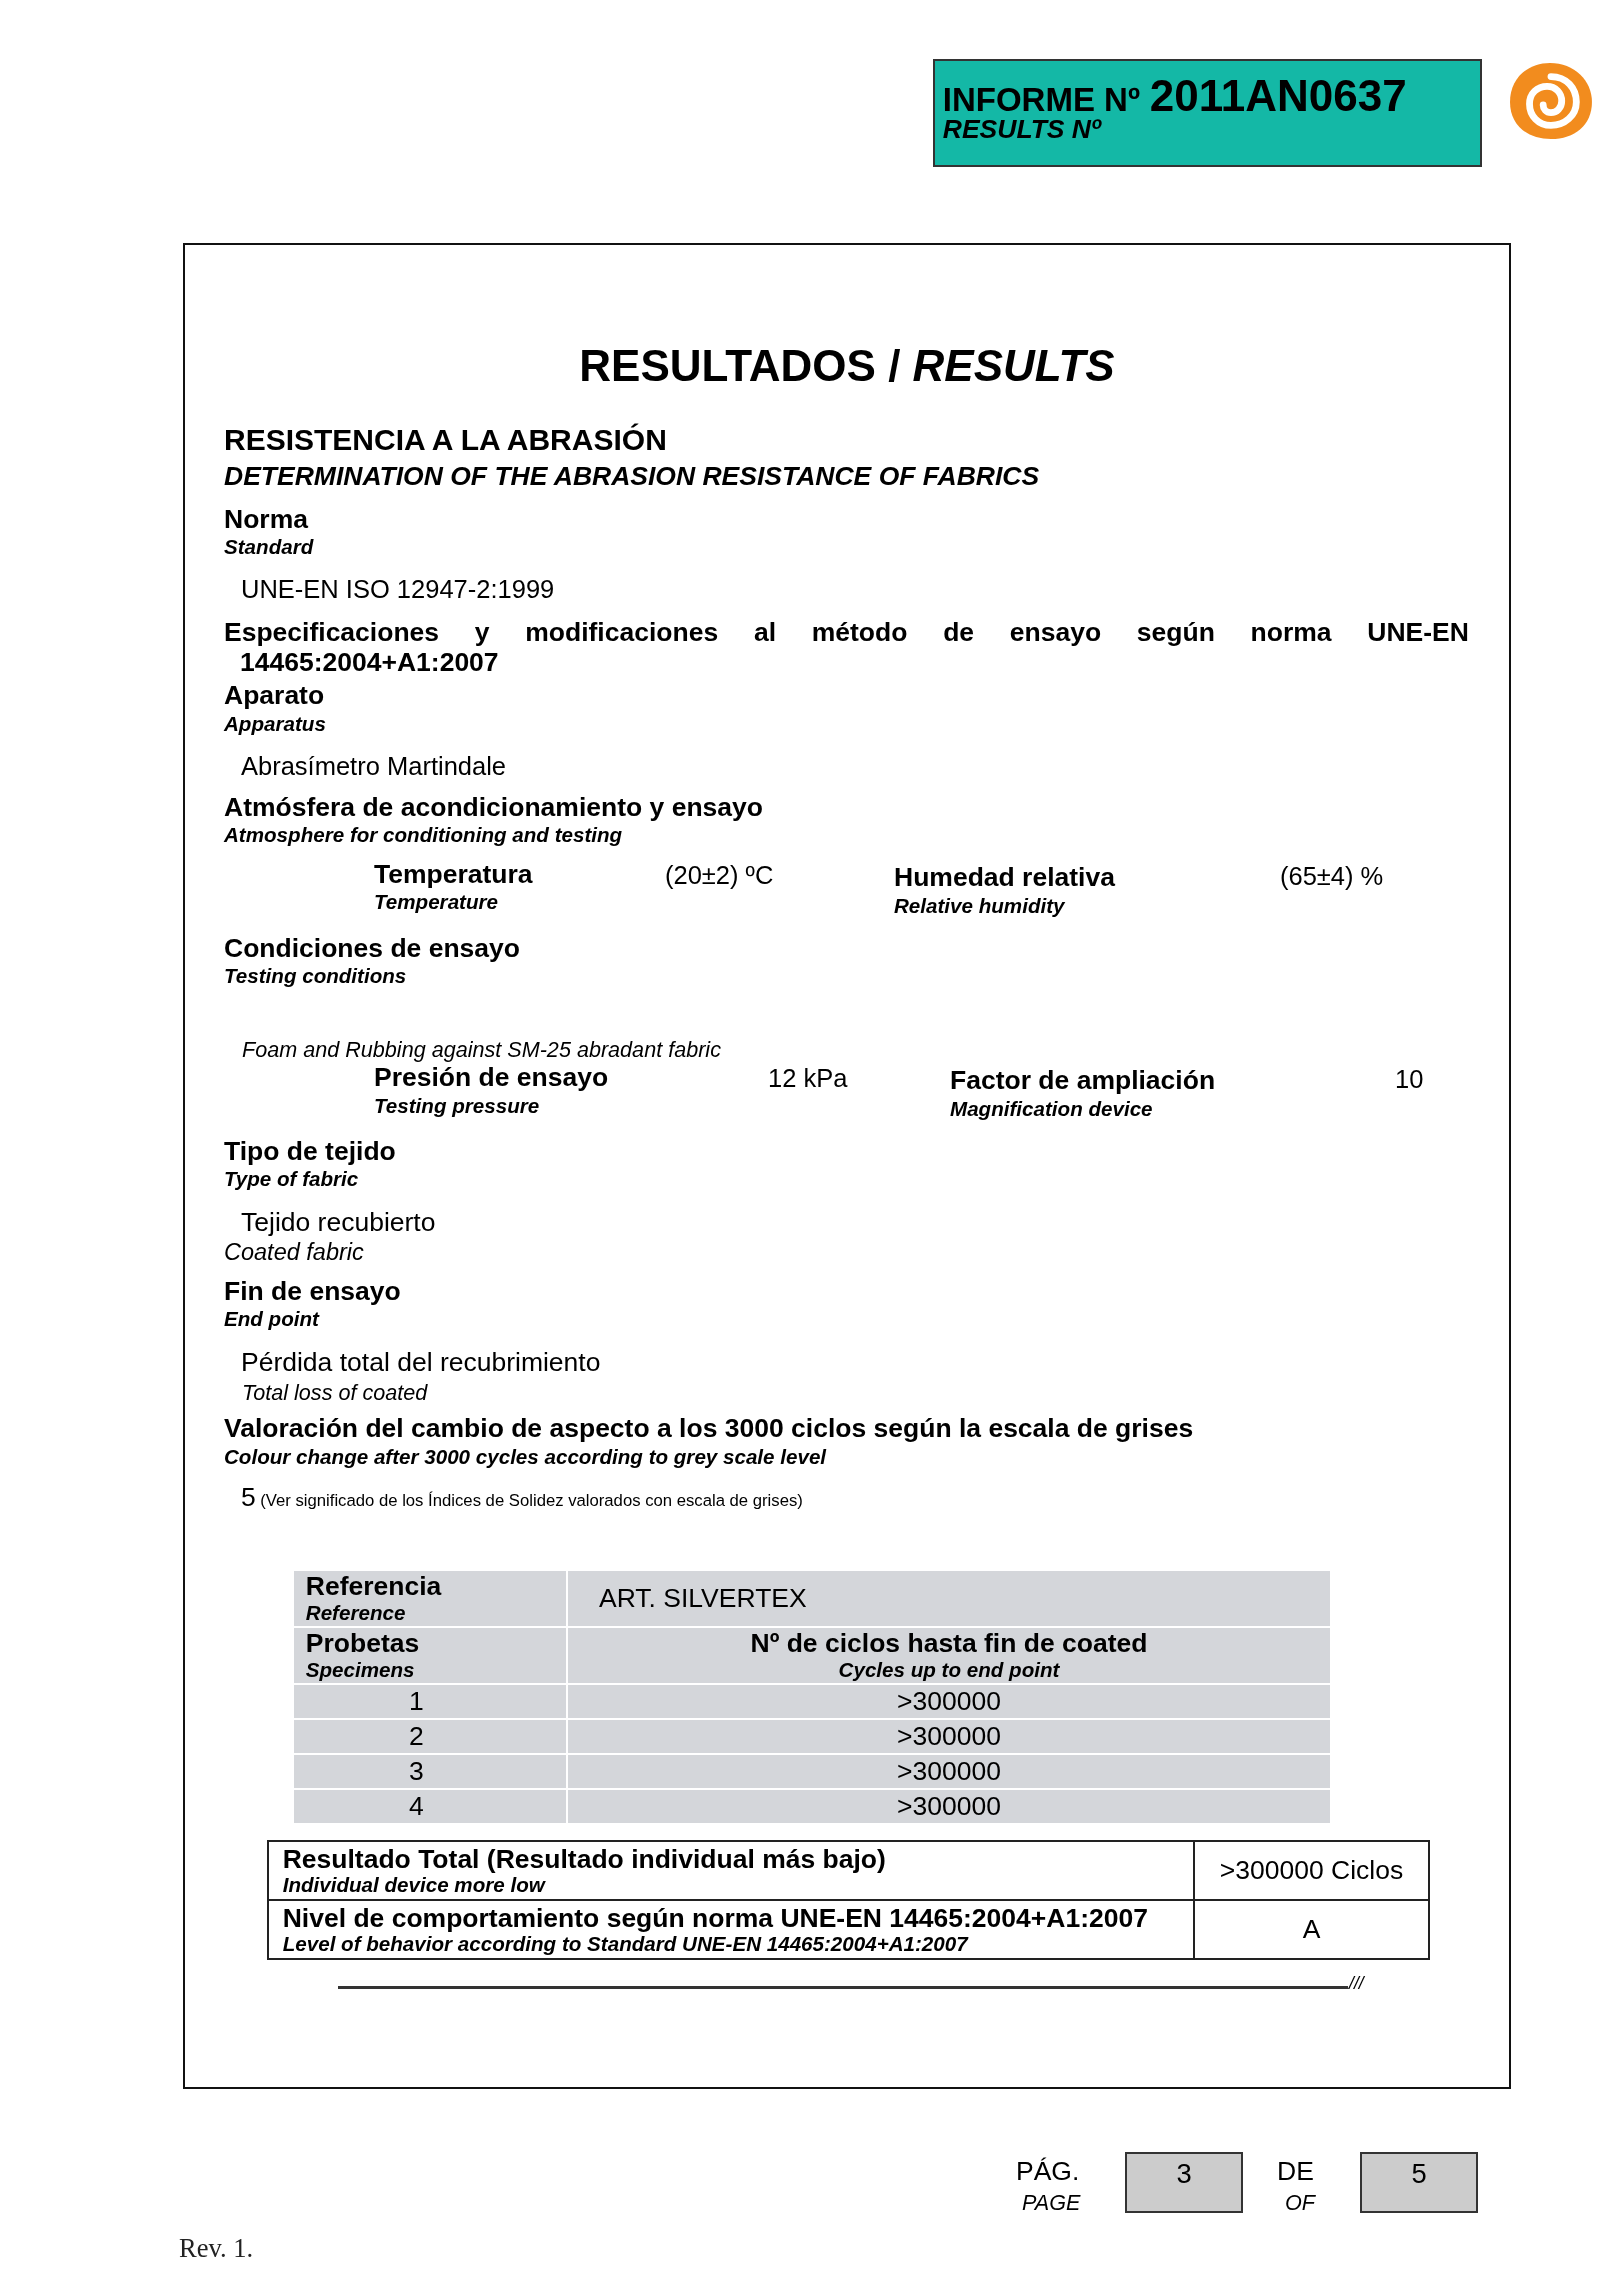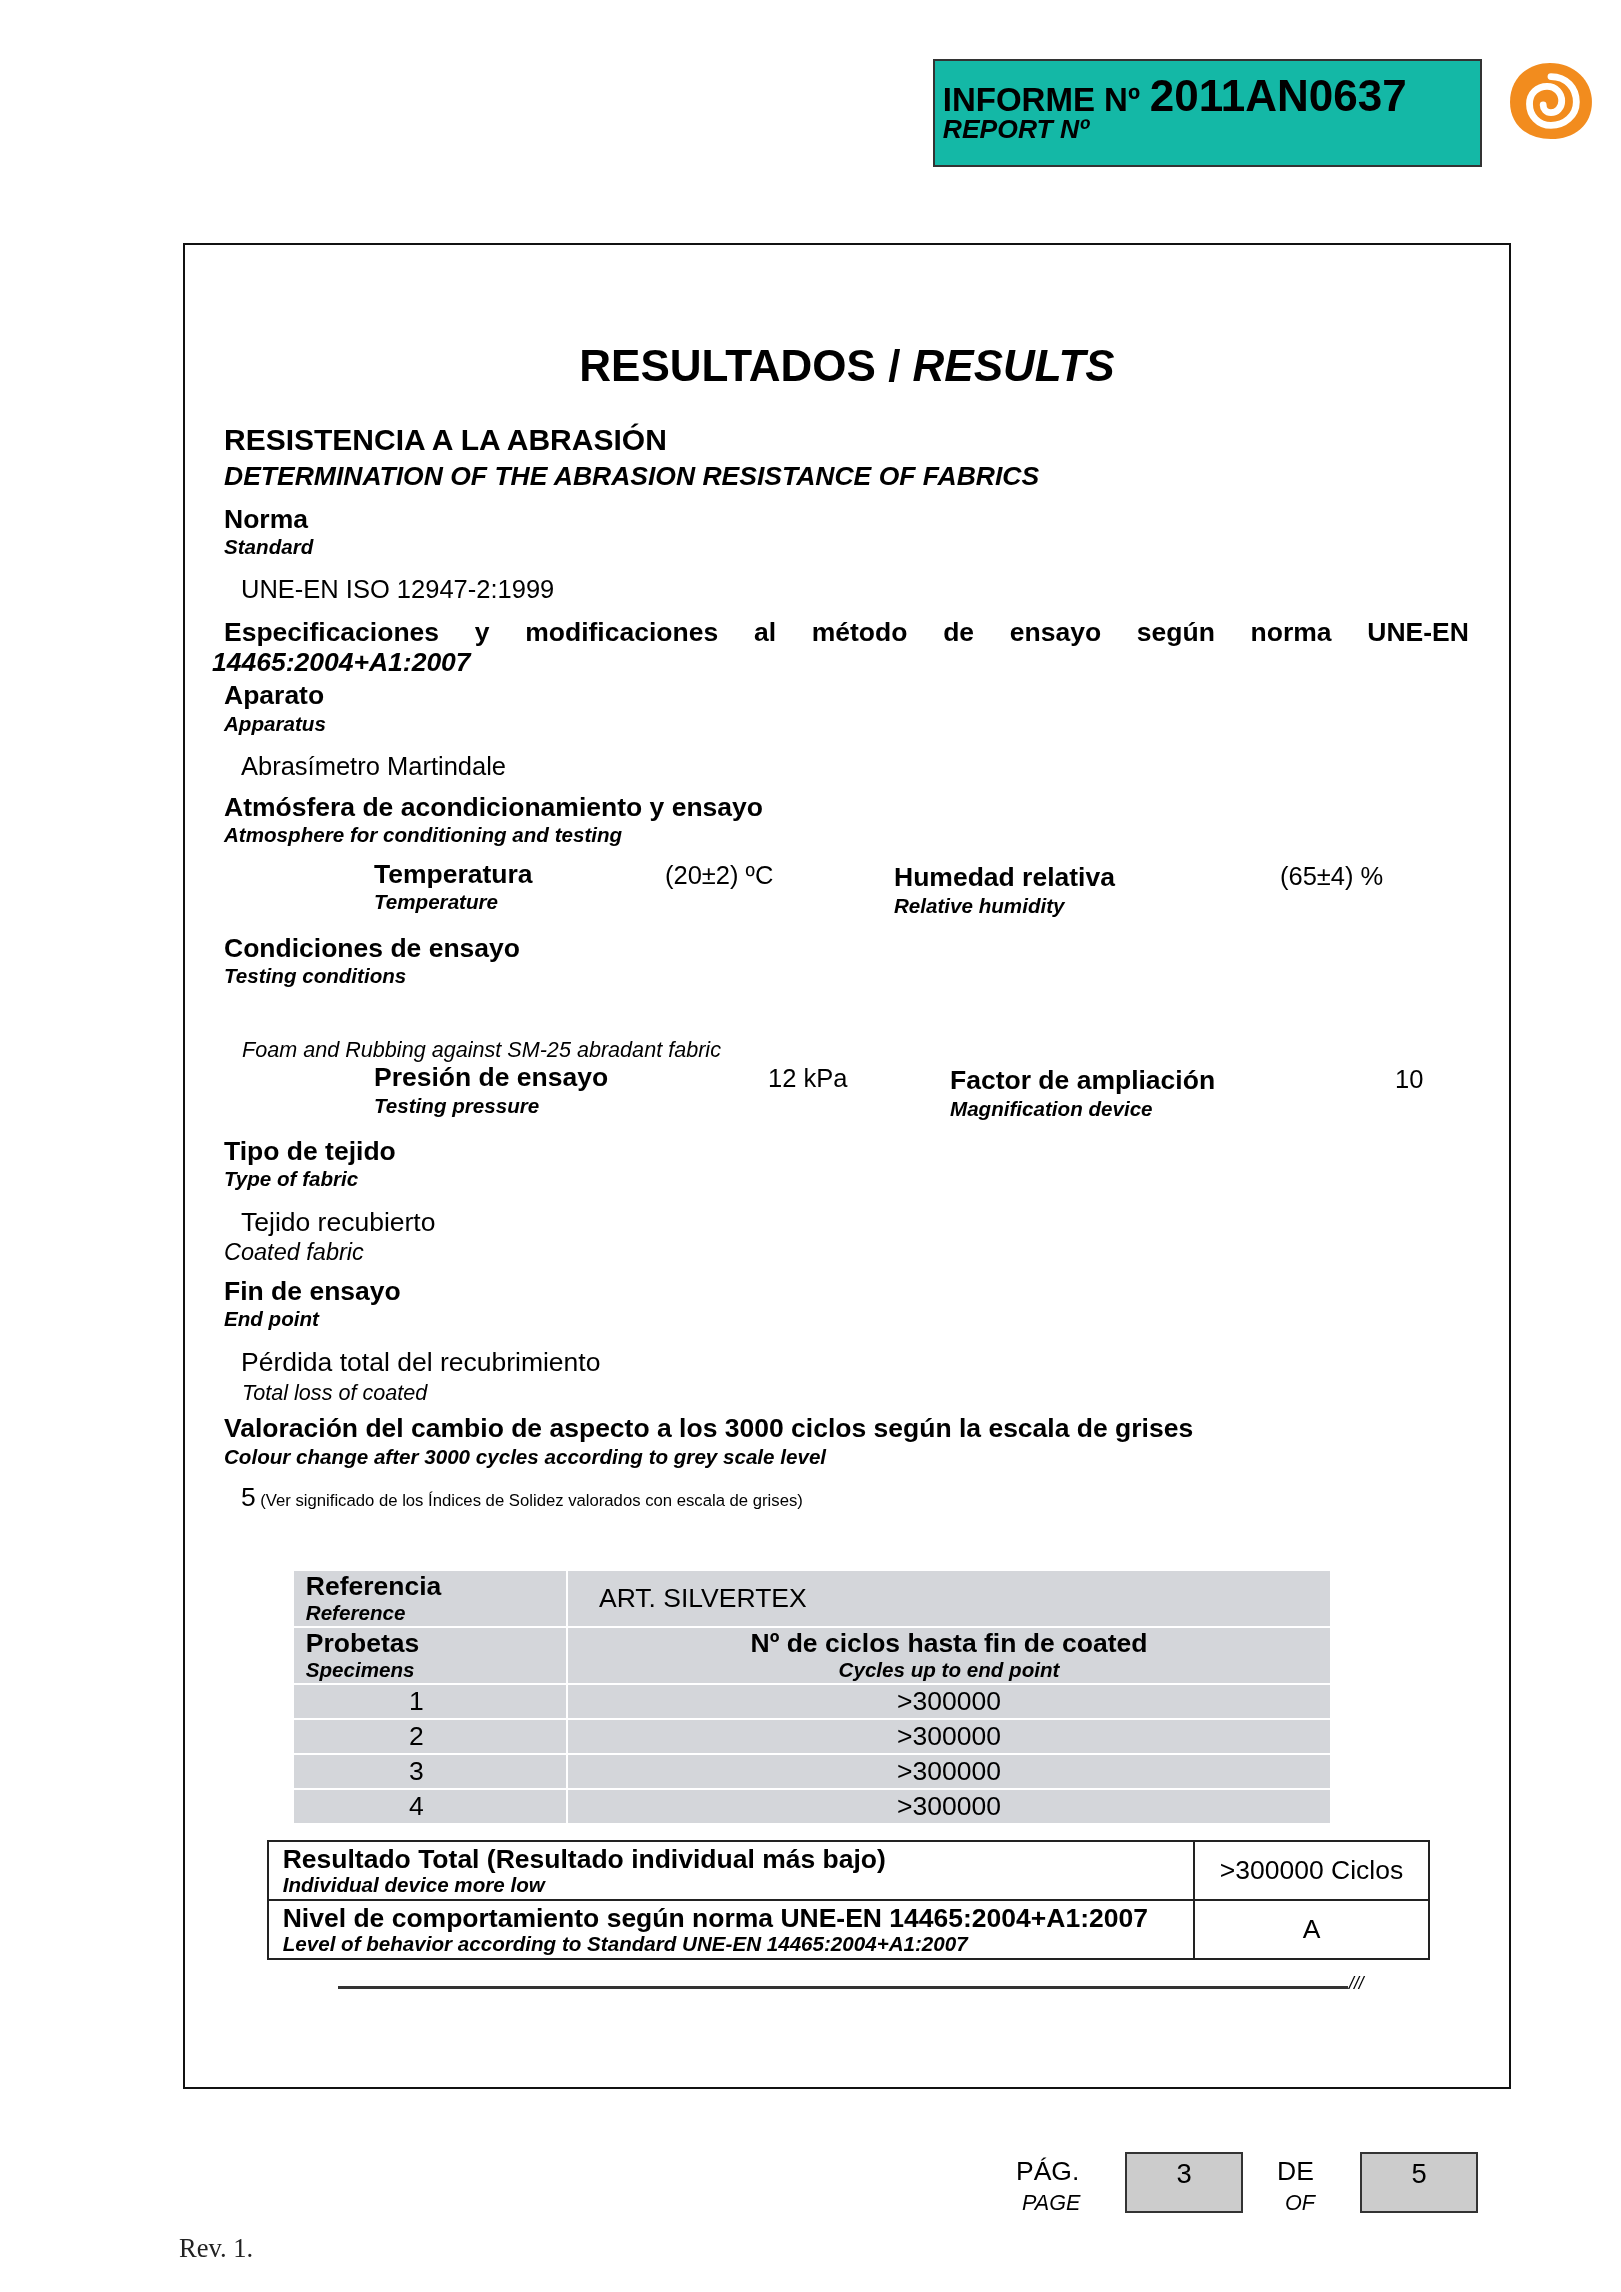--- a/index.html
+++ b/index.html
@@ -67,21 +67,21 @@
   .pg-tot { left: 1360px; }
   .rev { left: 179px; top: 2233px; font-family: "Liberation Serif", serif; font-size: 26.5px; color: #222; }
 </style>
 </head>
 <body>
 
 <div class="abs report-box">
   <div class="abs report-label">
     <span>INFORME Nº</span><span class="num">2011AN0637</span>
   </div>
-  <div class="abs report-sub">REPORT Nº</div>
+  <div class="abs report-sub">RESULTS Nº</div>
 </div>
 
 <svg class="abs logo" viewBox="0 0 90 82">
   <path d="M45 2 C70 2 88 20 88 42 C88 66 70 80 46 80 C22 80 4 66 4 42 C4 18 22 2 45 2 Z" fill="#F28C1E"></path>
   <path d="M46 16 C62 16 72 28 72 42 C72 56 60 66 46 66 C33 66 24 56 24 44 C24 33 32 26 42 26 C51 26 57 33 57 41 C57 48 52 53 46 53 C41 53 38 49 38 45" fill="none" stroke="#fff" stroke-width="7" stroke-linecap="round"></path>
 </svg>
 
 <div class="abs frame">
 
   <div class="abs title">
@@ -101,21 +101,21 @@
     <span>y</span>
     <span>modificaciones</span>
     <span>al</span>
     <span>método</span>
     <span>de</span>
     <span>ensayo</span>
     <span>según</span>
     <span>norma</span>
     <span>UNE-EN</span>
   </div>
-  <div class="abs t-h" style="left:27px; top:402px;font-style:italic;">14465:2004+A1:2007</div>
+  <div class="abs t-h" style="left:55px; top:402px;">14465:2004+A1:2007</div>
 
   <div class="abs t-h" style="left:39px; top:435px;">Aparato</div>
   <div class="abs t-sub" style="left:39px; top:467px;">Apparatus</div>
   <div class="abs t-val" style="left:56px; top:507px;">Abrasímetro Martindale</div>
 
   <div class="abs t-h" style="left:39px; top:547px;">Atmósfera de acondicionamiento y ensayo</div>
   <div class="abs t-sub" style="left:39px; top:578px;">Atmosphere for conditioning and testing</div>
   <div class="abs t-h" style="left:189px; top:614px;">Temperatura</div>
   <div class="abs t-sub" style="left:189px; top:645px;">Temperature</div>
   <div class="abs t-val" style="left:480px; top:616px;">(20±2) ºC</div>

